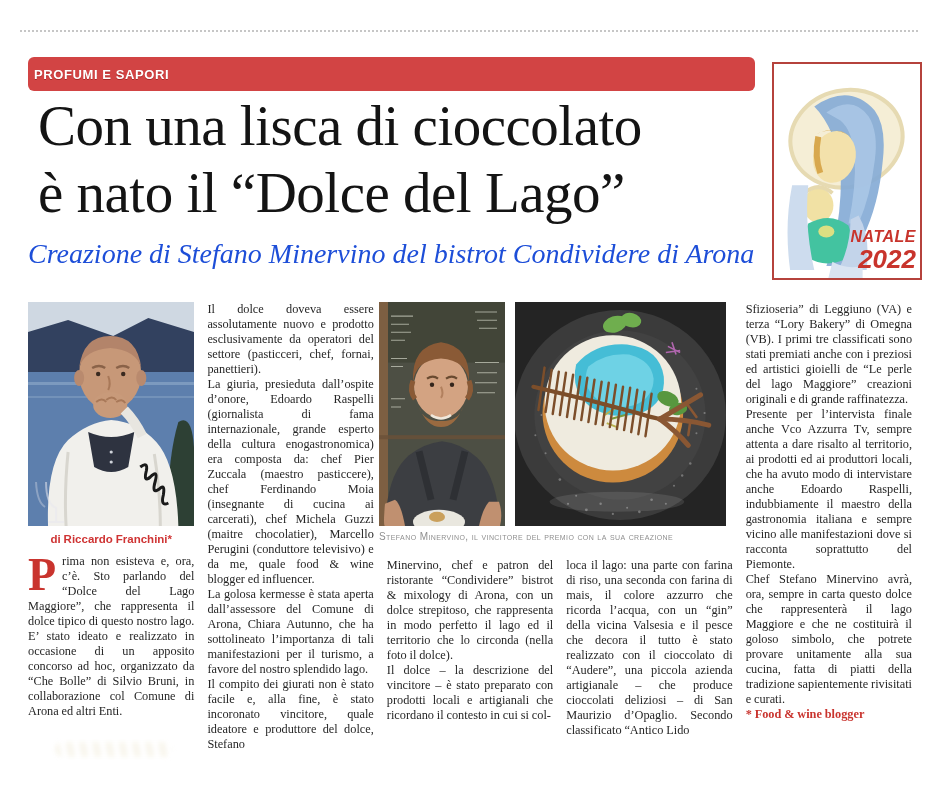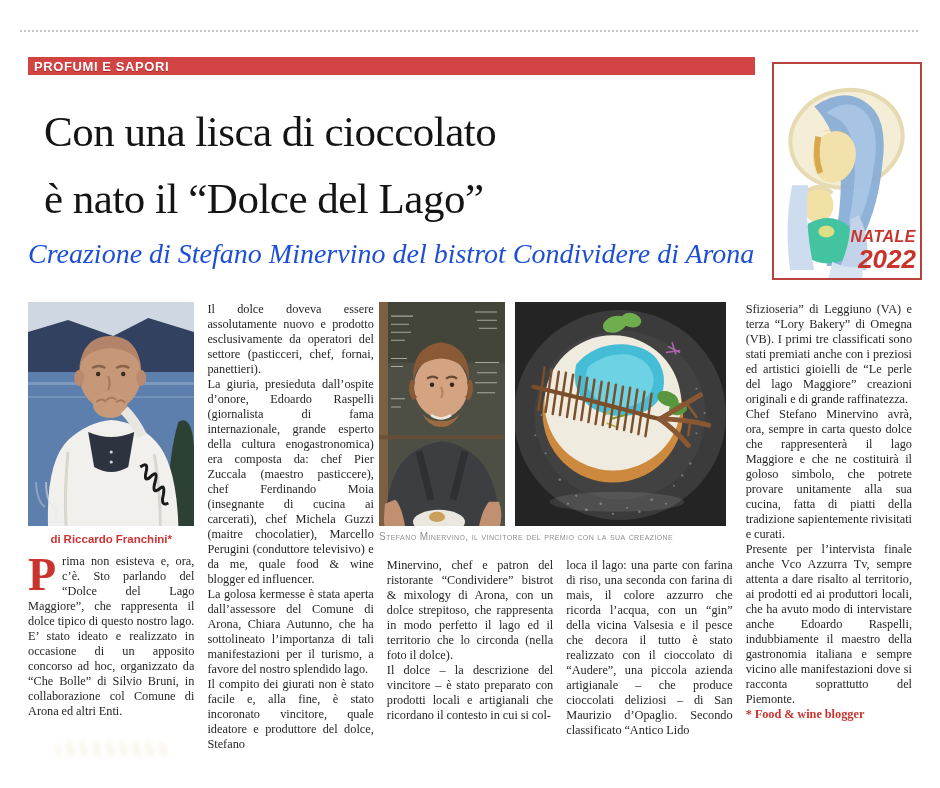--- a/index.html
+++ b/index.html
@@ -1,24 +1,24 @@
 <!DOCTYPE html>
 <html lang="it"><head>
 <meta charset="utf-8">
 <style>
   html,body{margin:0;padding:0;background:#fff;}
   .page{position:relative;width:940px;height:788px;background:#ffffff;overflow:hidden;
         font-family:"Liberation Serif",serif;color:#222;}
   .top-rule{position:absolute;left:20px;top:30px;width:898px;border-top:2px dotted #c6c6c6;}
-  .kicker{position:absolute;left:28px;top:57px;width:727px;height:18px;background:#d24444;
-          display:flex;align-items:center;}
+  .kicker{position:absolute;left:28px;top:57px;width:727px;height:34px;background:#d24444;
+          display:flex;align-items:center;border-radius:6px;}
   .kicker span{font-family:"Liberation Sans",sans-serif;font-weight:bold;font-size:13px;
           color:#fff;letter-spacing:.6px;padding-left:6px;text-shadow:0 1px 0 rgba(140,20,20,.6);}
-  .headline{position:absolute;left:28px;top:82px;width:748px;margin:16px;font-weight:normal;
-          font-size:43px;line-height:67px;color:#141414;letter-spacing:-.5px;}
+  .headline{position:absolute;left:28px;top:82px;width:748px;margin:10px;font-weight:normal;
+          font-size:57px;line-height:67px;color:#141414;letter-spacing:-.5px;}
   .headline span{display:block;}
   .subtitle{position:absolute;left:28px;top:238px;width:740px;font-style:italic;
           font-size:28px;color:#1d4ed8;}
   .badge{position:absolute;left:772px;top:62px;width:150px;height:218px;background:#5eead4;
           border:2px solid #b5423c;box-sizing:border-box;}
   .badge svg{position:absolute;left:0;top:0;width:100%;height:100%;}
   .badge-text{position:absolute;right:4px;bottom:6px;text-align:right;
           font-family:"Liberation Sans",sans-serif;font-style:italic;font-weight:bold;
           color:#c8342c;line-height:1;}
   .badge-title{font-size:16px;letter-spacing:.5px;}
@@ -132,22 +132,22 @@
       <p>Minervino, chef e patron del ristorante “Condividere” bistrot &amp; mixology di Arona, con un dolce strepitoso, che rappresenta in modo perfetto il lago ed il territorio che lo circonda (nella foto il dolce).</p>
       <p>Il dolce – la descrizione del vincitore – è stato preparato con prodotti locali e artigianali che ricordano il contesto in cui si col-</p>
     </div>
 
     <div class="col col-pad">
       <p>loca il lago: una parte con farina di riso, una seconda con farina di mais, il colore azzurro che ricorda l’acqua, con un “gin” della vicina Valsesia e il pesce che decora il tutto è stato realizzato con il cioccolato di “Audere”, una piccola azienda artigianale – che produce cioccolati deliziosi – di San Maurizio d’Opaglio. Secondo classificato “Antico Lido</p>
     </div>
 
     <div class="col">
       <p>Sfizioseria” di Leggiuno (VA) e terza “Lory Bakery” di Omegna (VB). I primi tre classificati sono stati premiati anche con i preziosi ed artistici gioielli de “Le perle del lago Maggiore” creazioni originali e di grande raffinatezza.</p>
+      <p>Presente per l’intervista finale anche Vco Azzurra Tv, sempre attenta a dare risalto al territorio, ai prodotti ed ai produttori locali, che ha avuto modo di intervistare anche Edoardo Raspelli, indubbiamente il maestro della gastronomia italiana e sempre vicino alle manifestazioni dove si racconta soprattutto del Piemonte.</p>
       <p>Chef Stefano Minervino avrà, ora, sempre in carta questo dolce che rappresenterà il lago Maggiore e che ne costituirà il goloso simbolo, che potrete provare unitamente alla sua cucina, fatta di piatti della tradizione sapientemente rivisitati e curati.</p>
-      <p>Presente per l’intervista finale anche Vco Azzurra Tv, sempre attenta a dare risalto al territorio, ai prodotti ed ai produttori locali, che ha avuto modo di intervistare anche Edoardo Raspelli, indubbiamente il maestro della gastronomia italiana e sempre vicino alle manifestazioni dove si racconta soprattutto del Piemonte.</p>
       <p class="credit">* Food &amp; wine blogger</p>
     </div>
 
   </div>
 
   <div class="midphotos">
     <div class="row">
       <svg class="photo-chef" viewBox="0 0 126 222" preserveAspectRatio="none">
         <rect width="126" height="222" fill="#4d4f44"></rect>
         <rect width="126" height="60" fill="#424538"></rect>

